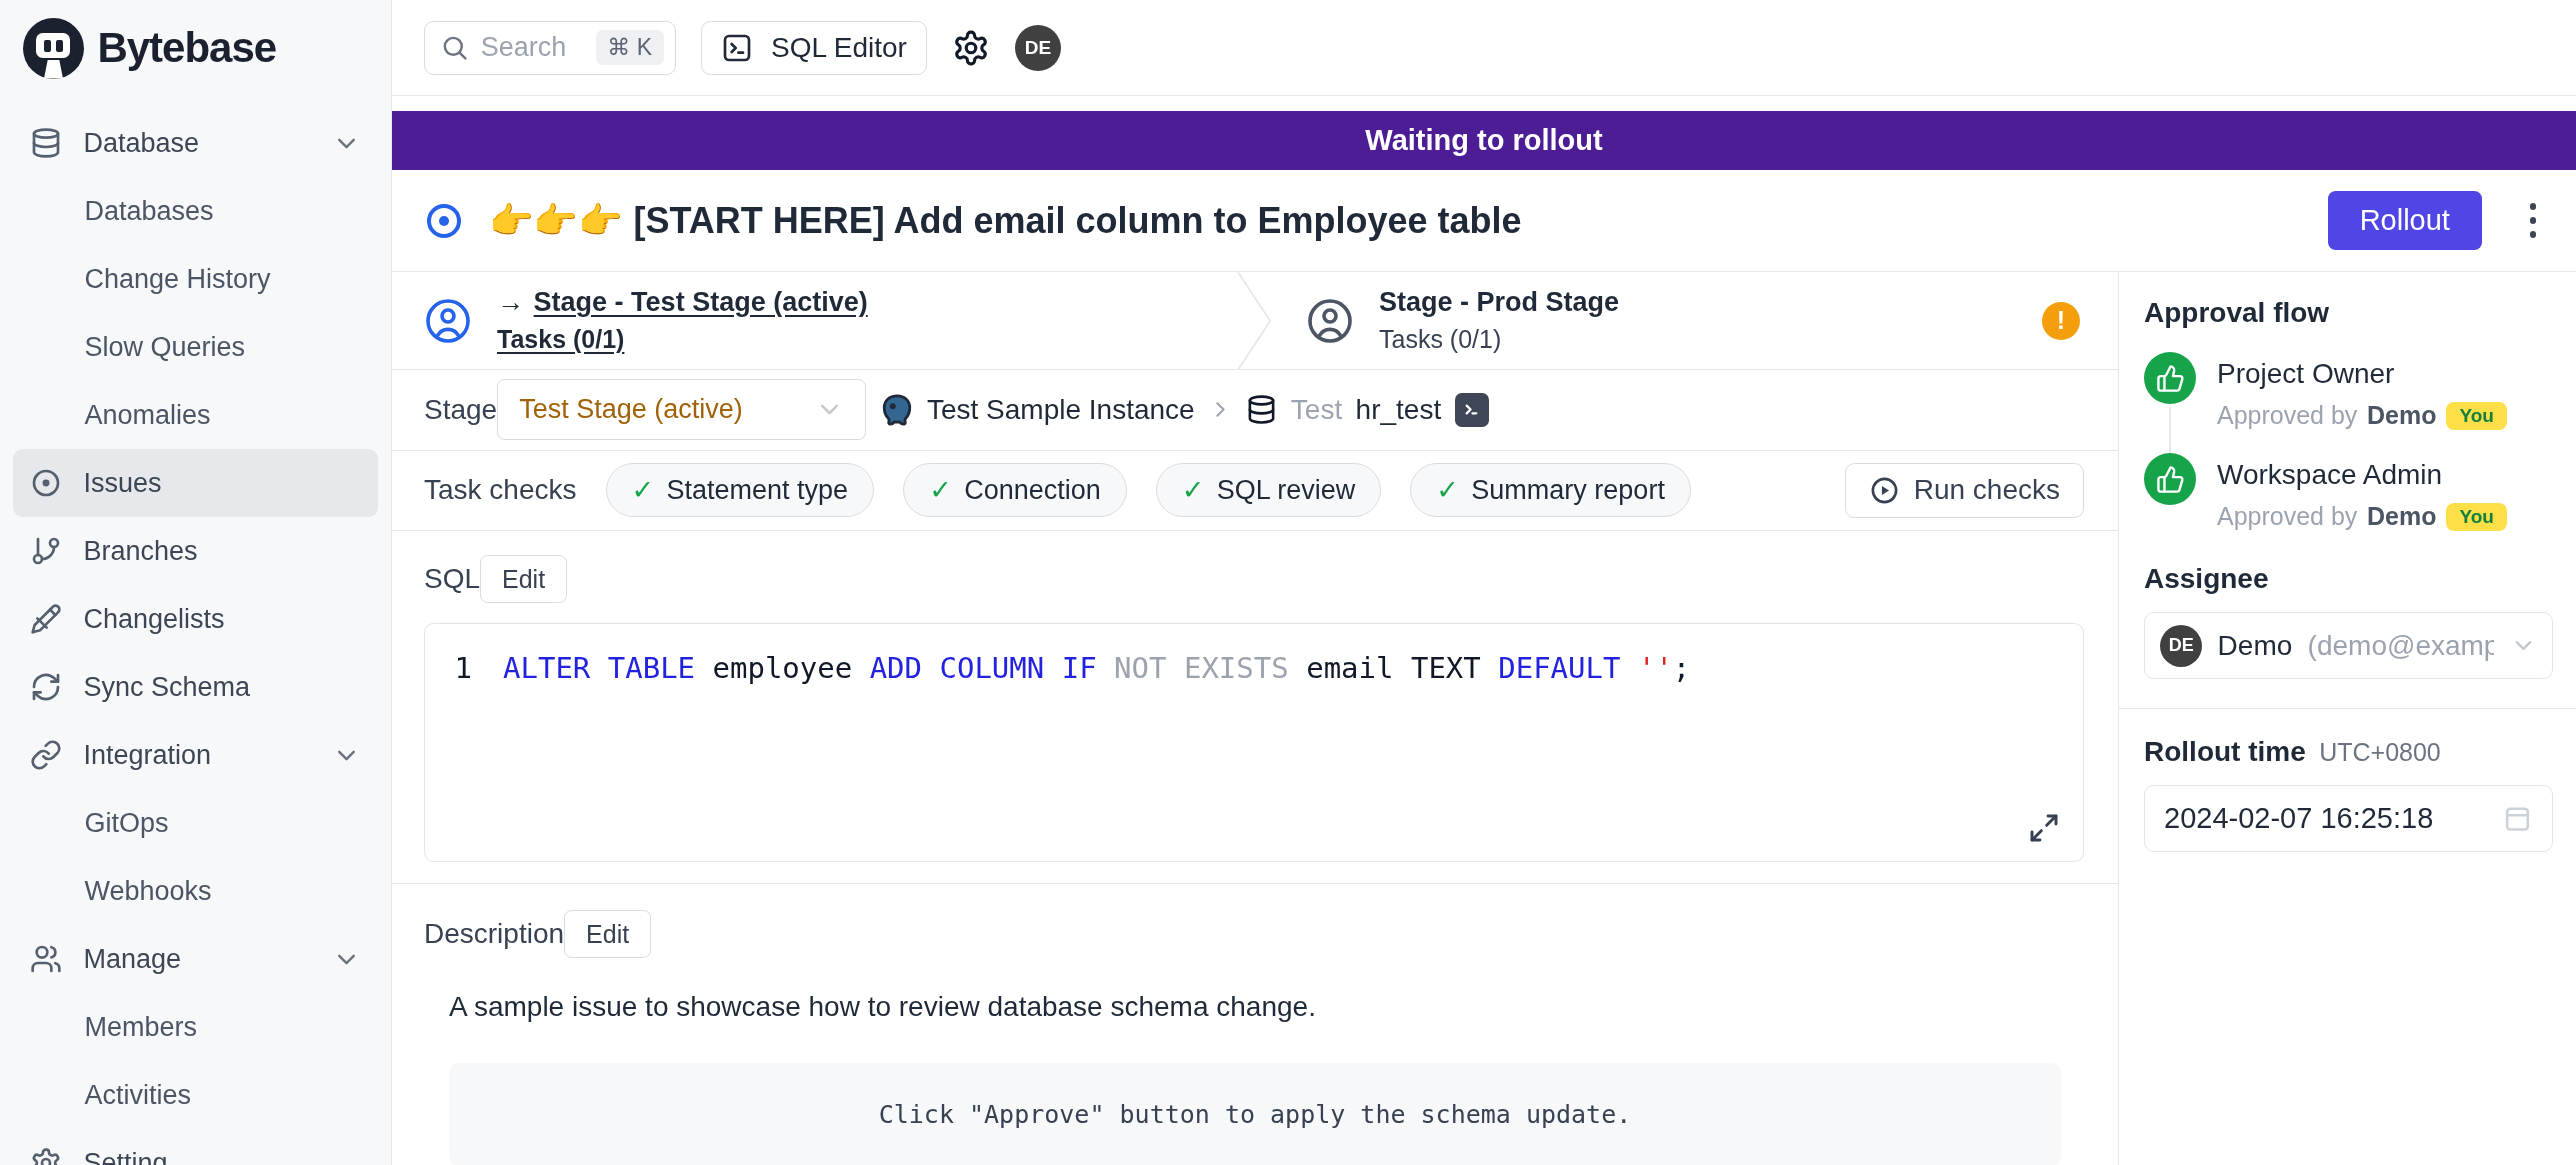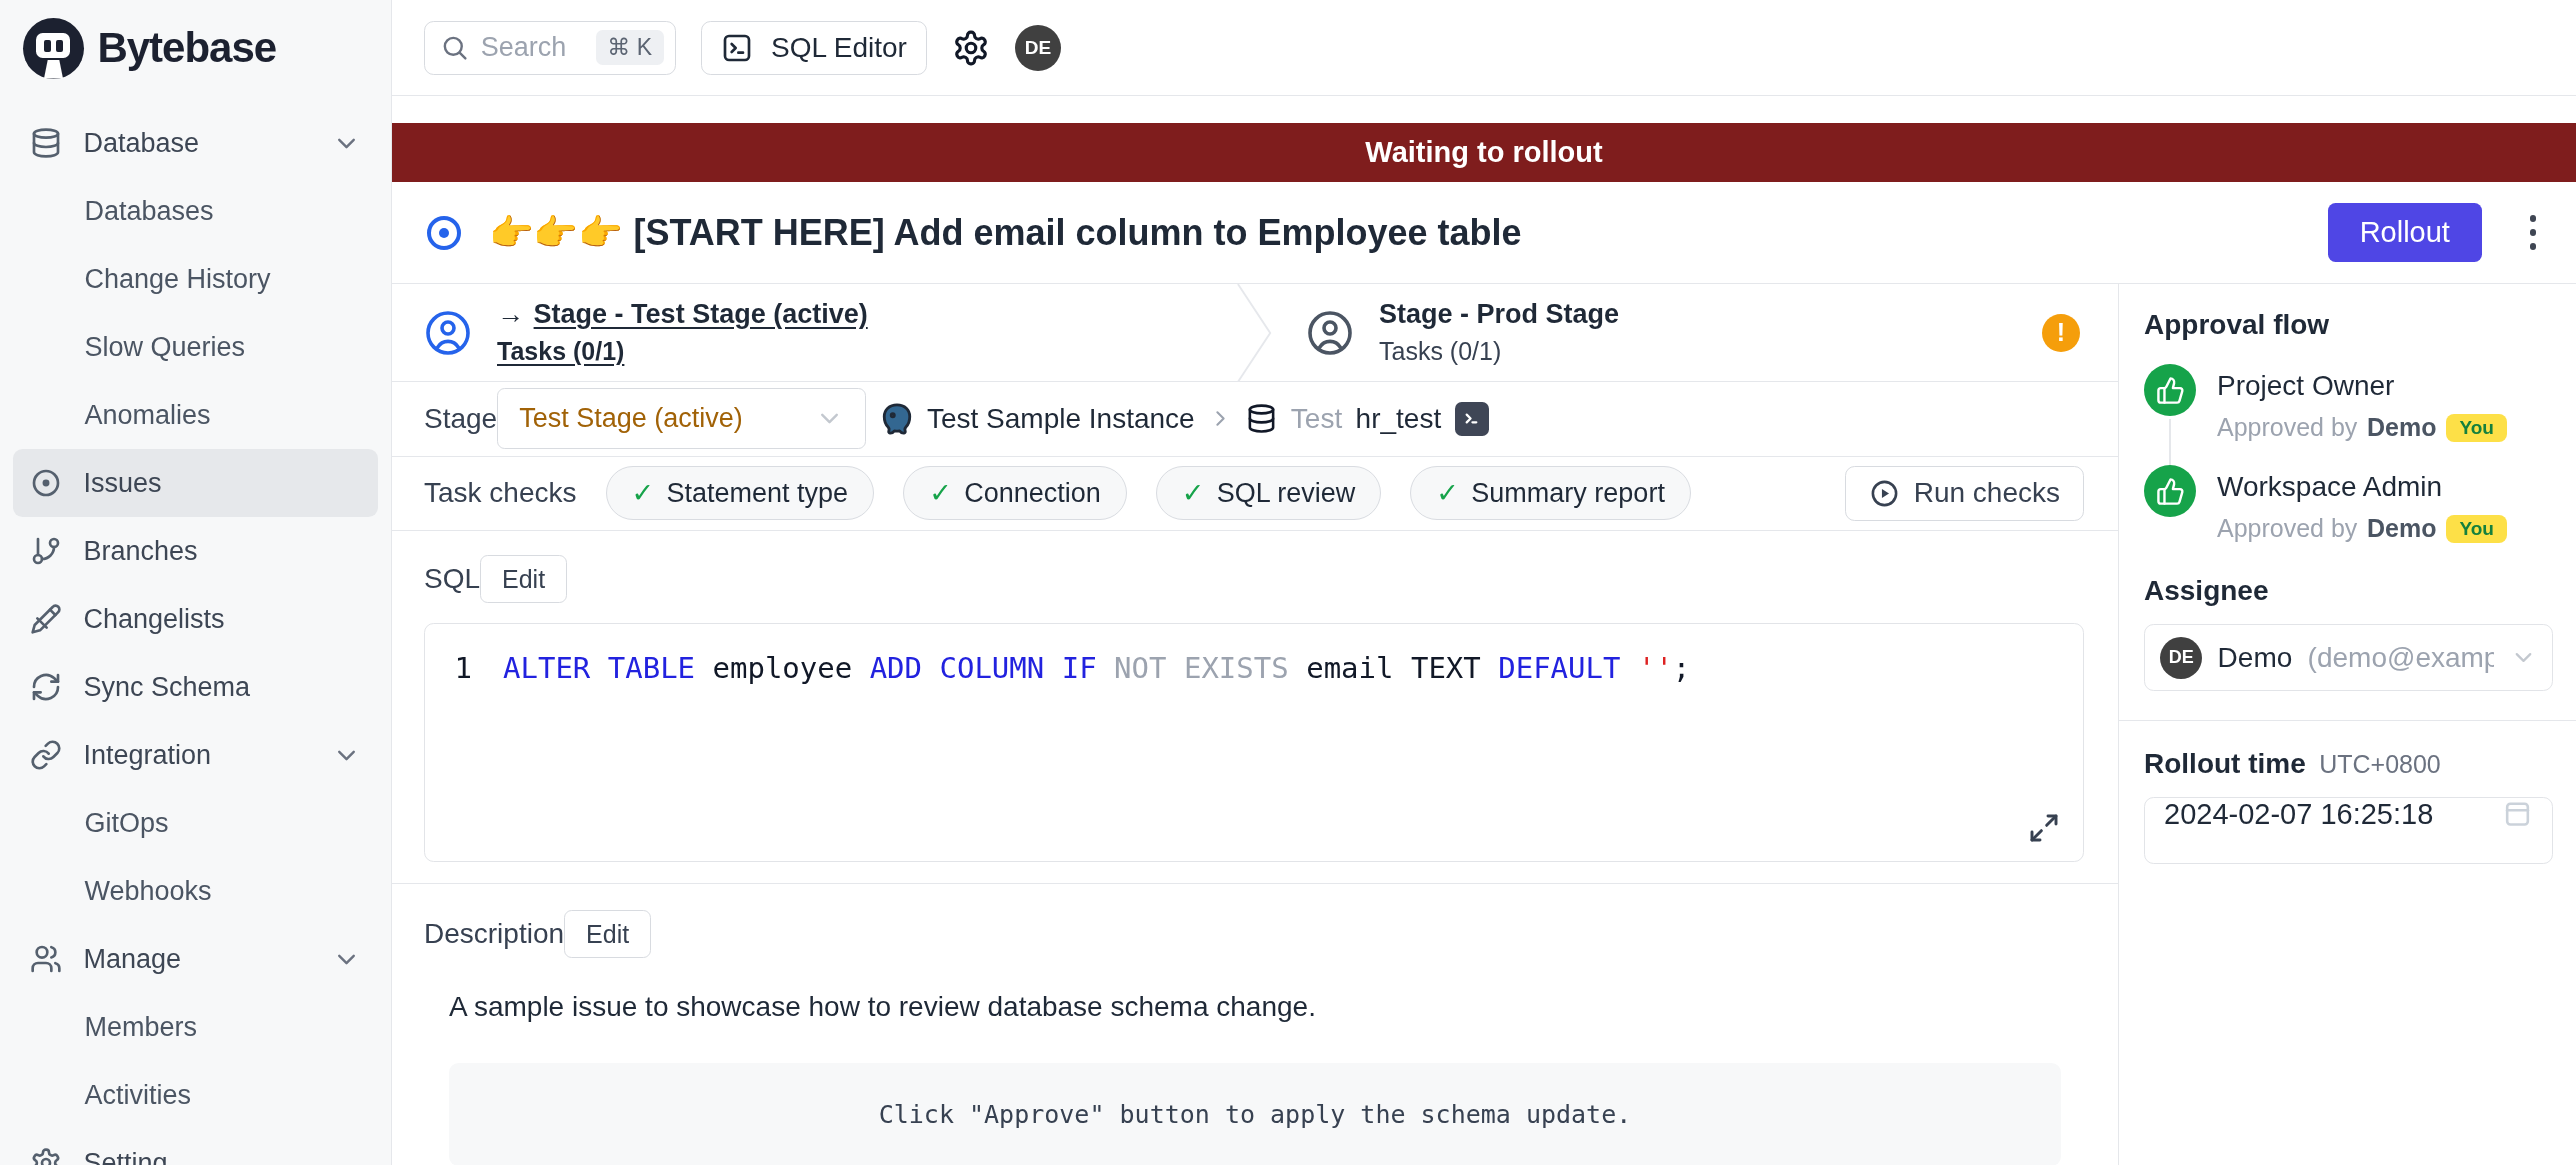--- a/index.html
+++ b/index.html
@@ -30,21 +30,21 @@
   .proj-select { width:317px; height:54px; border:1px solid #d8dbe0; border-radius:7.6px; display:flex; align-items:center; padding:0 19px; font-size:27px; color:#111827; cursor:pointer; }
   .proj-select .nav-chevron { color:#9ca3af; }
   .topbar-right { display:flex; align-items:center; gap:25px; }
   .searchbox { width:252px; height:54px; border:1px solid #d8dbe0; border-radius:9.6px; display:flex; align-items:center; padding:0 11.5px 0 15.3px; gap:11.5px; cursor:text; }
   .searchbox .ph { font-size:27px; color:#9ca3af; flex:1; }
   .kbd { background:#eef0f3; border-radius:6.7px; font-size:23px; color:#5b6472; padding:3.8px 11.5px; white-space:nowrap; }
   .sqled-btn { height:54px; border:1px solid #d8dbe0; border-radius:9.6px; background:#fff; display:flex; align-items:center; gap:18px; padding:0 19px; font-size:28px; color:#1f2937; font-weight:500; cursor:pointer; }
   .gear-btn { width:38px; height:38px; color:#111827; cursor:pointer; }
   .avatar { width:46px; height:46px; border-radius:50%; background:#404040; color:#fff; font-size:19px; font-weight:700; display:flex; align-items:center; justify-content:center; }
 
-  .banner { margin-top:27px; height:59px; background:#7f1d1d; color:#fff; display:flex; align-items:center; justify-content:center; font-size:29px; font-weight:600; }
+  .banner { margin-top:15px; height:59px; background:#4c1d95; color:#fff; display:flex; align-items:center; justify-content:center; font-size:29px; font-weight:600; }
 
   .title-row { height:101px; display:flex; align-items:center; padding:0 34px 0 32px; }
   .issue-ico { width:40px; height:40px; margin-right:25px; flex:0 0 auto; }
   .issue-title { font-size:36px; font-weight:700; color:#1f2937; white-space:nowrap; overflow:hidden; }
   .title-right { margin-left:auto; display:flex; align-items:center; gap:42px; }
   .rollout-btn { height:59px; background:#4f46e5; color:#fff; border:none; border-radius:7.6px; font-size:29px; font-weight:500; padding:0 32px; font-family:inherit; cursor:pointer; }
   .kebab { display:flex; flex-direction:column; gap:7.6px; padding:5.7px; cursor:pointer; }
   .kebab i { width:6.7px; height:6.7px; border-radius:50%; background:#3f4653; }
 
   .content { flex:1; display:flex; border-top:1px solid #e5e7eb; min-height:0; }
@@ -121,21 +121,21 @@
   .ap-connector { position:absolute; left:25px; top:55px; width:1.9px; height:61px; background:#e5e7eb; }
   .rp-assignee-head { margin-top:32px; }
   .assignee-box { margin-top:17px; height:67px; border:1px solid #e2e4e8; border-radius:9.6px; display:flex; align-items:center; padding:0 15.3px; gap:15.3px; cursor:pointer; overflow:hidden; }
   .assignee-box .avatar { width:42px; height:42px; font-size:18px; flex:0 0 auto; }
   .as-name { font-size:28px; color:#1f2937; white-space:nowrap; }
   .as-email { font-size:28px; color:#9ca3af; white-space:nowrap; overflow:hidden; flex:1; }
   .as-chev { width:27px; height:27px; color:#c3c8cf; flex:0 0 auto; }
   .rp-divider { border:none; border-top:1px solid #e5e7eb; margin:29px -23px 0 -25px; }
   .rt-head { margin-top:27px; display:flex; align-items:baseline; gap:13.4px; }
   .rt-tz { font-size:25px; font-weight:400; color:#6b7280; }
-  .rt-input { margin-top:17px; height:67px; border:1px solid #e2e4e8; border-radius:9.6px; display:flex; align-items:flex-start; padding:0 19px; cursor:pointer; }
+  .rt-input { margin-top:17px; height:67px; border:1px solid #e2e4e8; border-radius:9.6px; display:flex; align-items:center; padding:0 19px; cursor:pointer; }
   .rt-value { font-size:29px; color:#1f2937; flex:1; }
   .cal-ic { width:31px; height:31px; color:#cbd2da; }
 
   
   .logo-mark .circle { position:absolute; inset:0; background:#1c2130; border-radius:50%; }
   .logo-mark .face { position:absolute; left:13.4px; top:15.3px; width:34px; height:25px; background:#fff; border-radius:6.7px; }
   .logo-mark .eye { position:absolute; top:7.6px; width:6.7px; height:11.5px; background:#1c2130; border-radius:1.9px; }
   .logo-mark .eye.l { left:7.6px; } .logo-mark .eye.r { left:20px; }
   .logo-mark .body { position:absolute; left:21px; top:42px; width:19px; height:19px; background:#fff; clip-path:polygon(20% 0,80% 0,100% 100%,0 100%); }
 </style>

